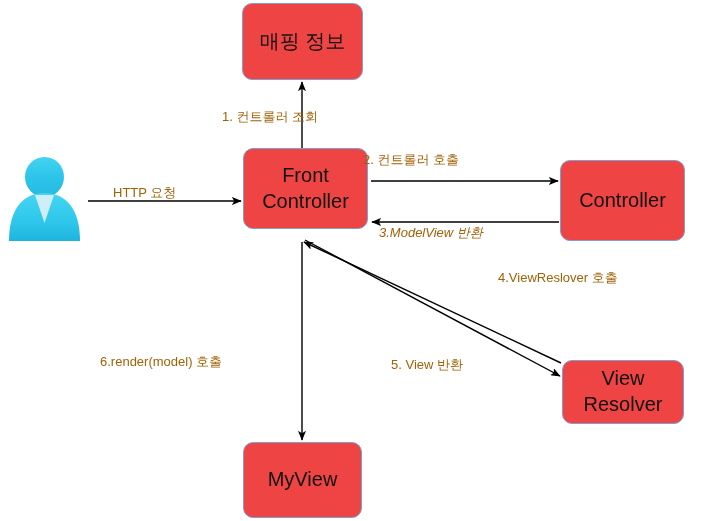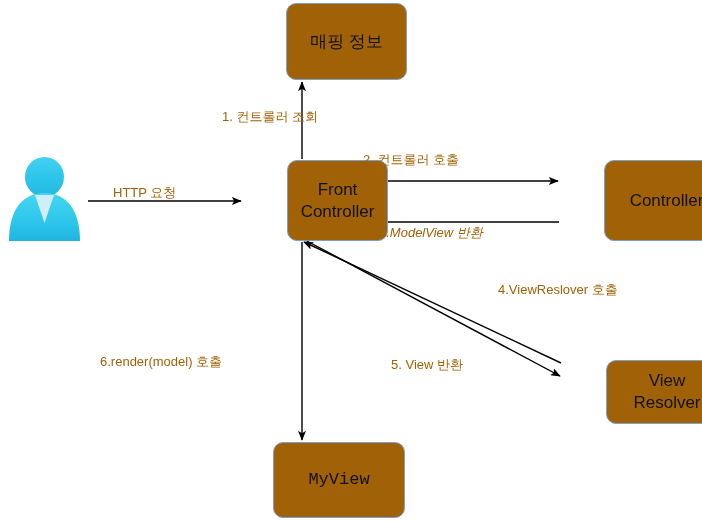--- a/index.html
+++ b/index.html
@@ -13,33 +13,32 @@
   #canvas {
     position: relative;
     width: 702px;
     height: 521px;
     background: #ffffff;
     overflow: hidden;
   }
   .node {
     position: absolute;
     box-sizing: border-box;
-    background: #a16207;
+    background: #ef4444;
     border: 1px solid #7d9fd1;
     border-radius: 10px;
     display: flex;
     align-items: center;
     justify-content: center;
     text-align: center;
     color: #111111;
-    font-size: 17px;
+    font-size: 20px;
     line-height: 1.28;
     letter-spacing: 0px;
     white-space: pre-line;
-    margin-left: 44px;
   }
   .edge-label {
     position: absolute;
     color: #a16207;
     font-size: 13px;
     line-height: 1.15;
     white-space: nowrap;
     background: transparent;
   }
   #svg-layer {
@@ -98,37 +97,37 @@
   <div class="actor-wrap">
     <svg width="78" height="92" viewBox="0 0 78 92" xmlns="http://www.w3.org/2000/svg">
       <ellipse cx="38.5" cy="22" rx="19.5" ry="20" fill="url(#actorHeadGrad)"></ellipse>
       <path d="M38.5 38 C 17 38, 3 54, 3 86 L 74 86 C 74 54, 60 38, 38.5 38 Z" fill="url(#actorBodyGrad)"></path>
       <path d="M29 40 L 48 40 L 38.5 68 Z" fill="#cfeefa"></path>
     </svg>
   </div>
 
   <div class="node" style="left:242px; top:3px; width:121px; height:77px;">매핑 정보</div>
 
-  <div class="node" style="left:243px; top:160px; width:101px; height:81px;">Front
+  <div class="node" style="left:243px; top:148px; width:125px; height:81px;">Front
 Controller</div>
 
   <div class="node" style="left:560px; top:160px; width:125px; height:81px;">Controller</div>
 
   <div class="node" style="left:562px; top:360px; width:122px; height:64px;">View
 Resolver</div>
 
-  <div class="node" style="left:229px; top:442px; width:132px; height:76px;font-family:Liberation Mono, monospace;">MyView</div>
+  <div class="node" style="left:243px; top:442px; width:119px; height:76px;">MyView</div>
 
   <div class="edge-label" style="left:113px; top:186px;">HTTP 요청</div>
 
   <div class="edge-label" style="left:222px; top:110px;">1. 컨트롤러 조회</div>
 
   <div class="edge-label" style="left:363px; top:153px;">2. 컨트롤러 호출</div>
 
   <div class="edge-label" style="left:379px; top:226px;font-style:italic;">3.ModelView 반환</div>
 
-  <div class="edge-label" style="left:498px; top:283px;">4.ViewReslover 호출</div>
+  <div class="edge-label" style="left:498px; top:271px;">4.ViewReslover 호출</div>
 
   <div class="edge-label" style="left:391px; top:358px;">5. View 반환</div>
 
   <div class="edge-label" style="left:100px; top:355px;">6.render(model) 호출</div>
 
 </div>
 
 </body></html>

